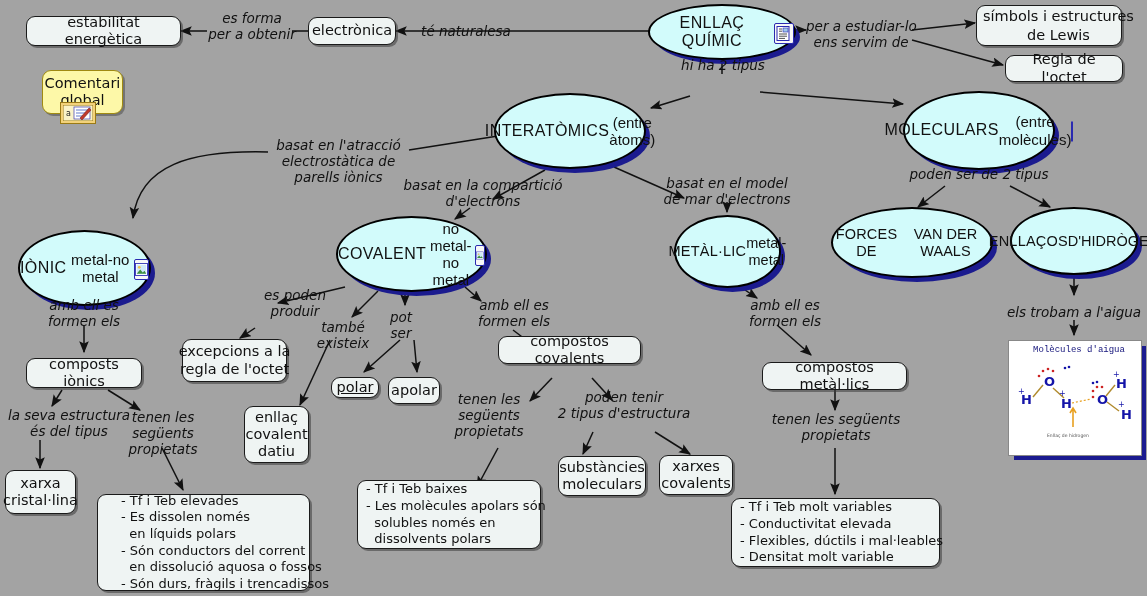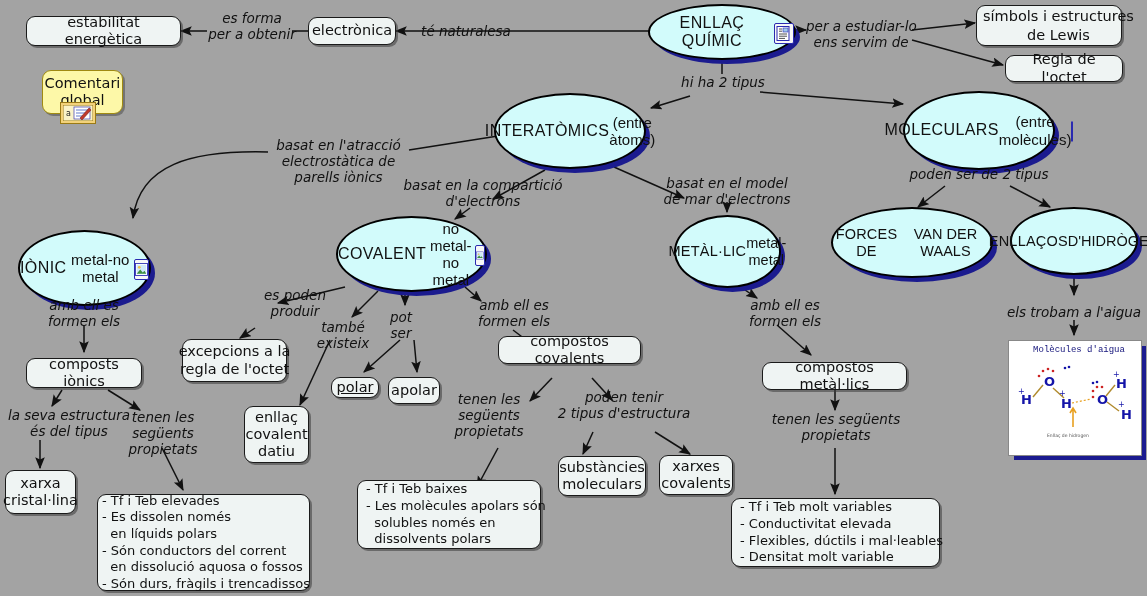--- a/index.html
+++ b/index.html
@@ -348,21 +348,21 @@
 
   <div class="box" style="left:659px;top:455px;width:74px;height:40px;white-space:pre;">
     <span>xarxes
 covalents</span>
   </div>
 
   <div class="box" style="left:762px;top:362px;width:145px;height:28px;">
     <span>compostos metàl·lics</span>
   </div>
 
-  <div class="box left" style="left:97px;top:494px;width:213px;height:97px;font-size:13px;padding:5px 4px;">
+  <div class="box left" style="left:97px;top:494px;width:213px;height:97px;font-size:13px;padding:5px 23px;">
     <span>- Tf i Teb elevades
 - Es dissolen només
   en líquids polars
 - Són conductors del corrent
   en dissolució aquosa o fossos
 - Són durs, fràgils i trencadissos</span>
   </div>
 
   <div class="box left" style="left:357px;top:480px;width:184px;height:69px;font-size:13px;padding:5px 8px;">
     <span>- Tf i Teb baixes
@@ -422,21 +422,21 @@
   </div>
 
   <div class="lbl" style="left:197px;top:11px;width:110px;">es forma
 per a obtenir</div>
 
   <div class="lbl" style="left:412px;top:24px;width:108px;">té naturalesa</div>
 
   <div class="lbl" style="left:806px;top:19px;width:110px;">per a estudiar-lo
 ens servim de</div>
 
-  <div class="lbl" style="left:673px;top:75px;width:100px;">hi ha 2 tipus</div>
+  <div class="lbl" style="left:673px;top:58px;width:100px;">hi ha 2 tipus</div>
 
   <div class="lbl" style="left:266px;top:138px;width:145px;">basat en l'atracció
 electrostàtica de
 parells iònics</div>
 
   <div class="lbl" style="left:403px;top:178px;width:160px;">basat en la compartició
 d'electrons</div>
 
   <div class="lbl" style="left:657px;top:176px;width:140px;">basat en el model
 de mar d'electrons</div>

